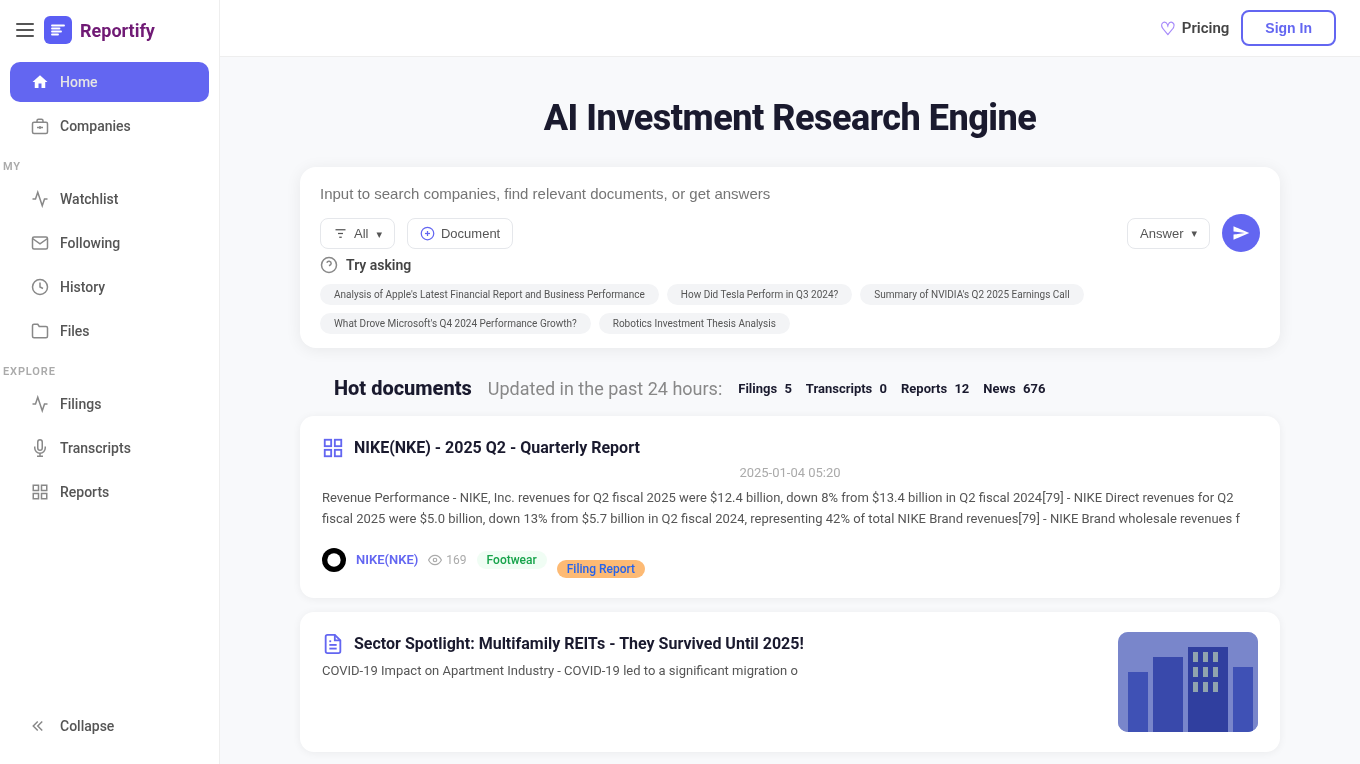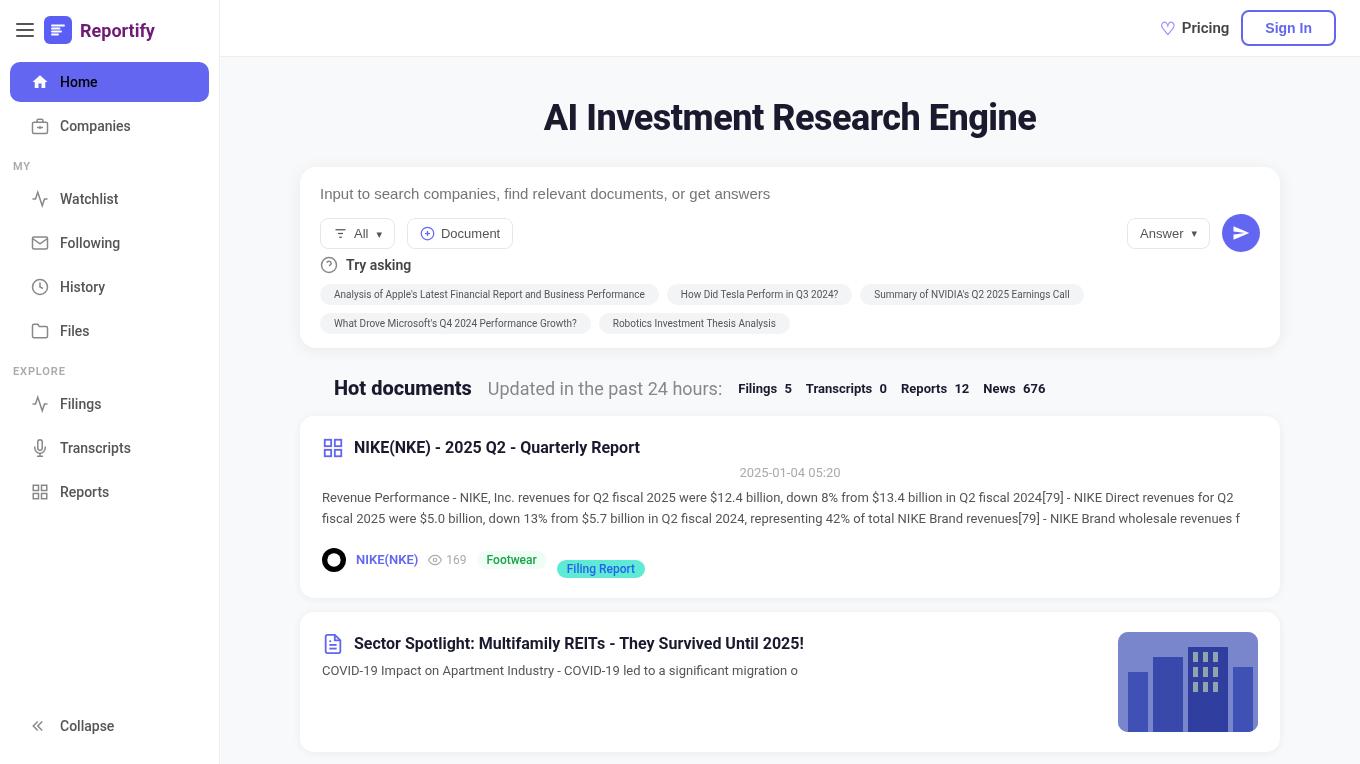--- a/index.html
+++ b/index.html
@@ -72,40 +72,40 @@
       cursor: pointer;
       border-radius: 10px;
       margin: 2px 10px;
       color: #555;
       font-size: 14px;
       font-weight: 500;
       transition: background 0.15s;
     }
     .nav-item.active {
       background: #6366f1;
-      color: #000000;
+      color: #e5e5e5;
       align-items: center;
     }
     .nav-item.active .nav-icon { color: #fff; }
     .nav-icon {
       width: 20px;
       height: 20px;
       display: flex;
       align-items: center;
       justify-content: center;
       color: #888;
     }
 
     .section-label {
       font-size: 11px;
       font-weight: 600;
       color: #aaa;
       text-transform: uppercase;
       letter-spacing: 0.08em;
-      padding: 12px 13px 4px;
+      padding: 12px 3px 4px;
     }
 
     
     .main {
       flex: 1;
       display: flex;
       flex-direction: column;
       overflow: hidden;
     }
     .topbar {
@@ -368,21 +368,21 @@
     }
     .tag {
       background: #f0fdf4;
       color: #16a34a;
       border-radius: 12px;
       padding: 2px 10px;
       font-size: 12px;
       font-weight: 500;
     }
     .tag.filing {
-      background: #5eead4;
+      background: #fdba74;
       color: #2563eb;
       margin-top: 18px;
     }
 
     
     .doc-card-inner {
       display: flex;
       gap: 16px;
     }
     .doc-card-content { flex: 1; }

